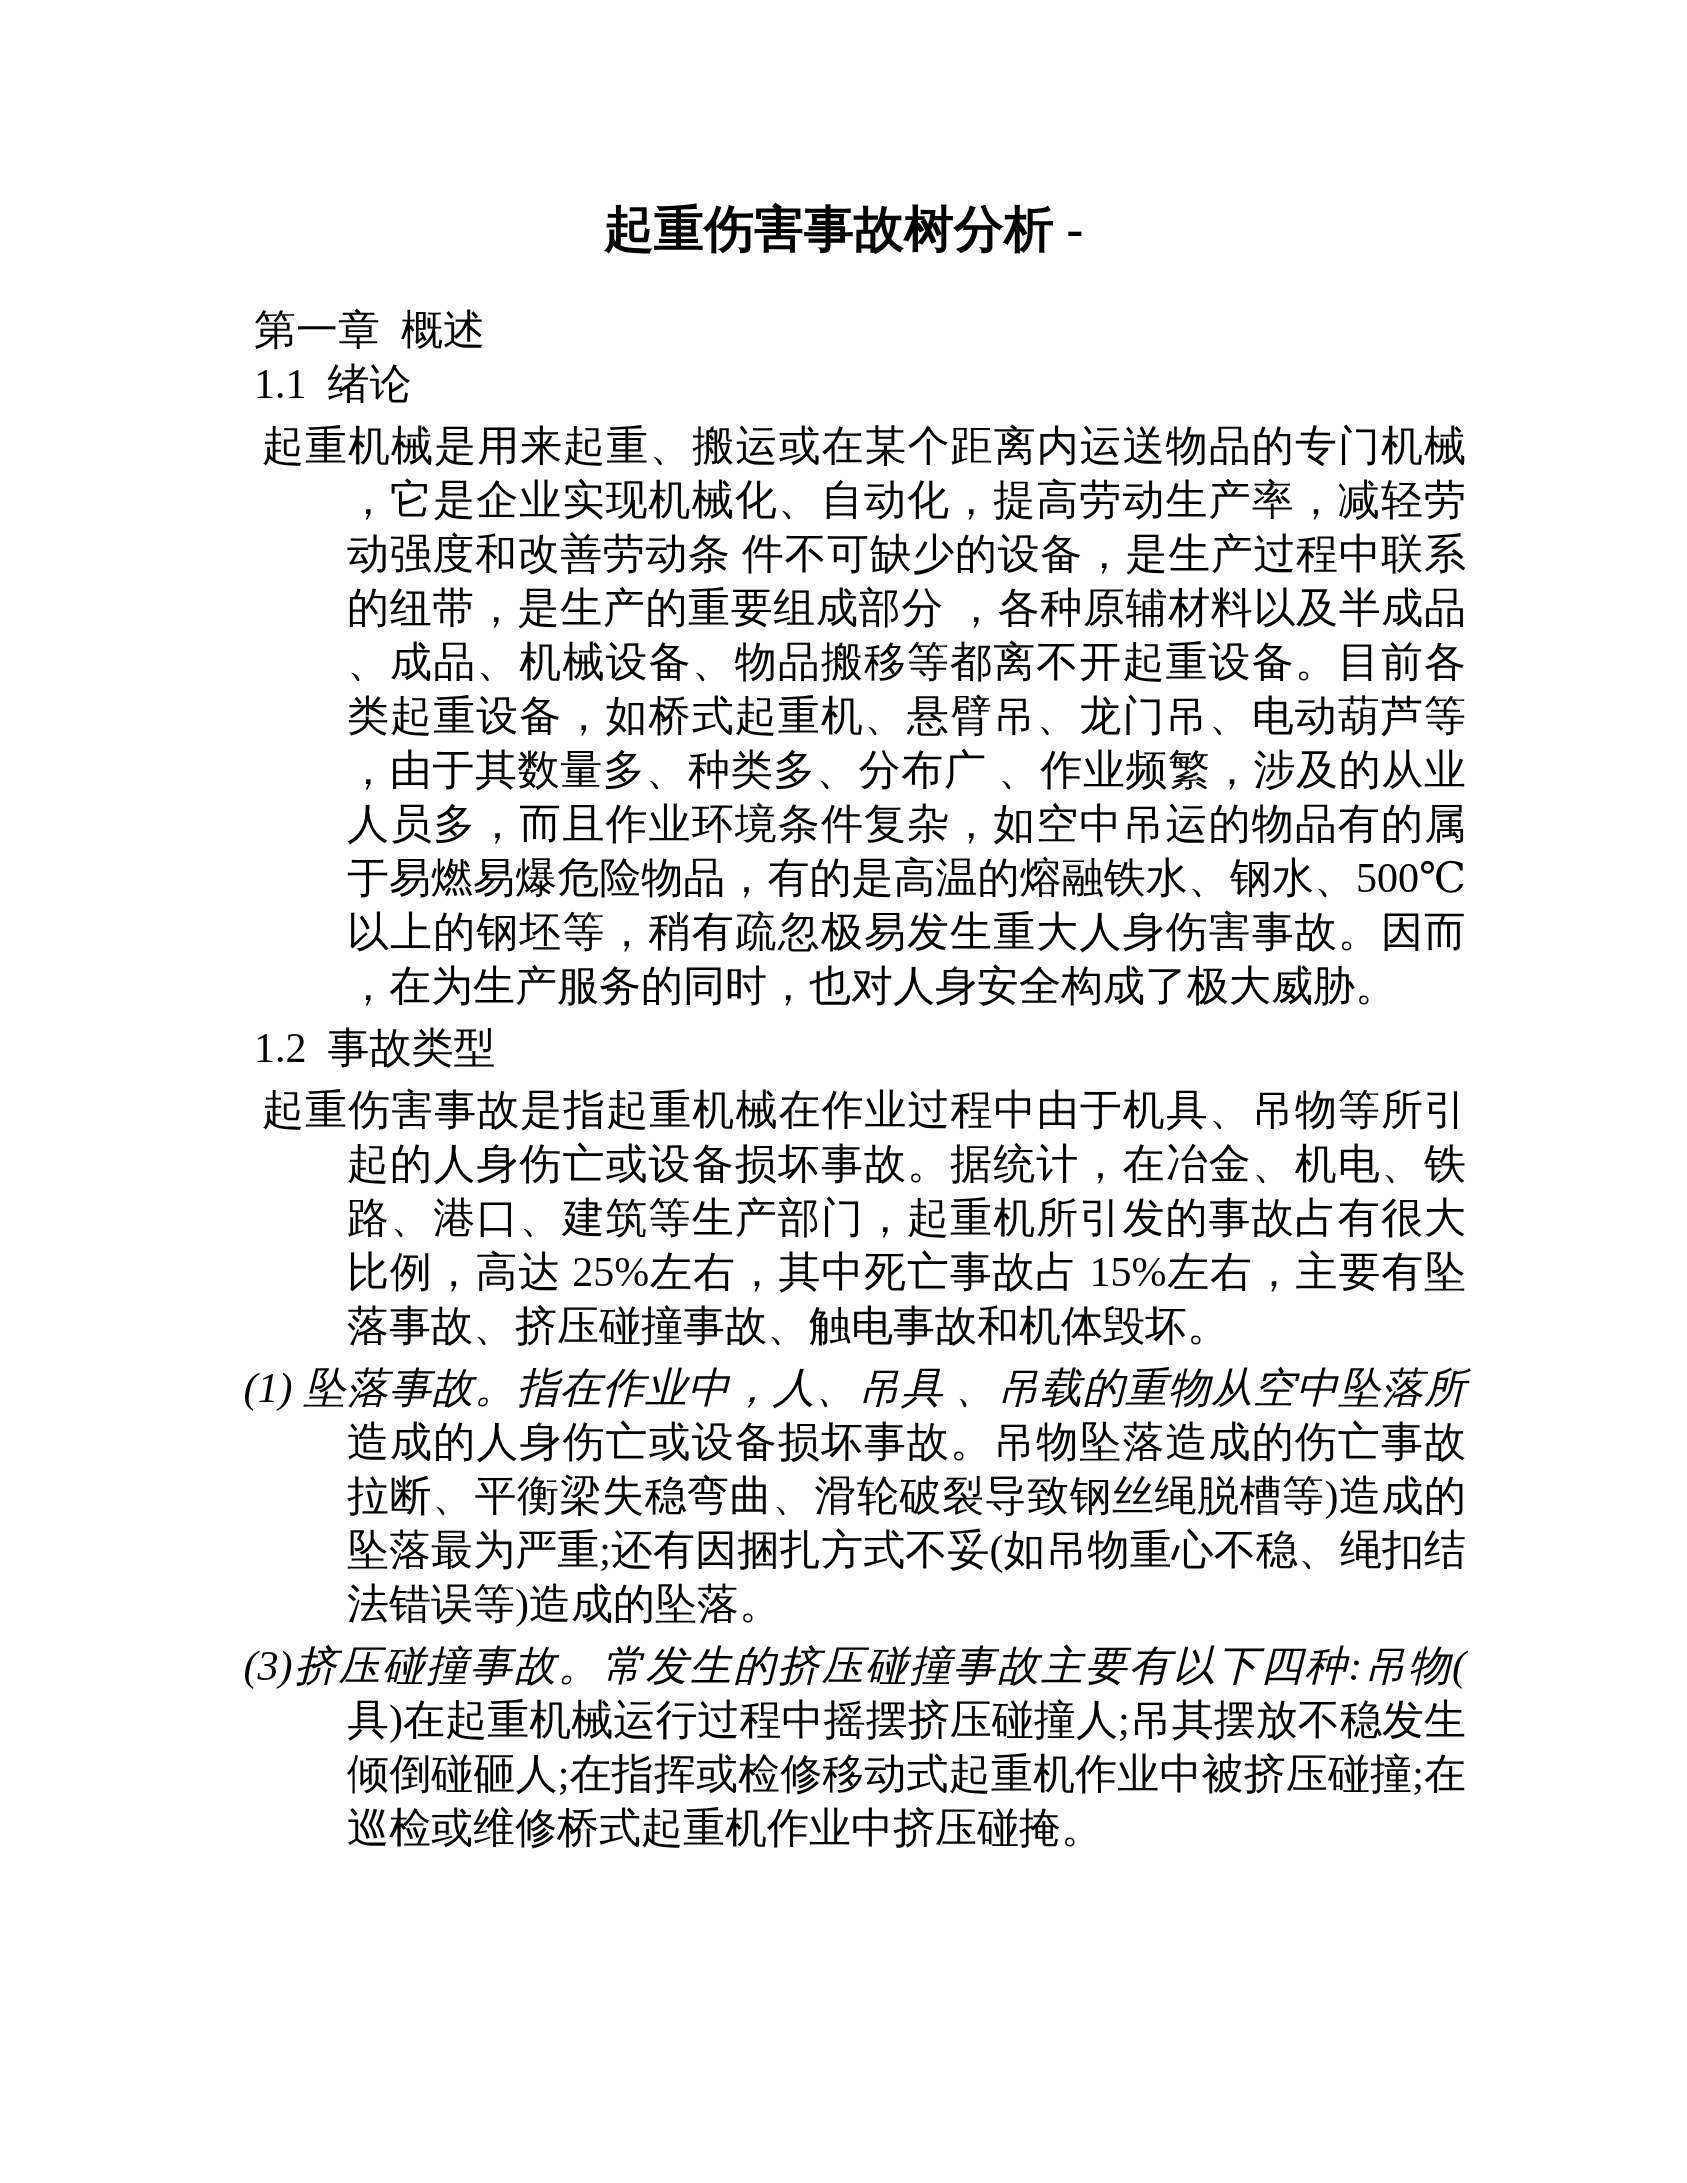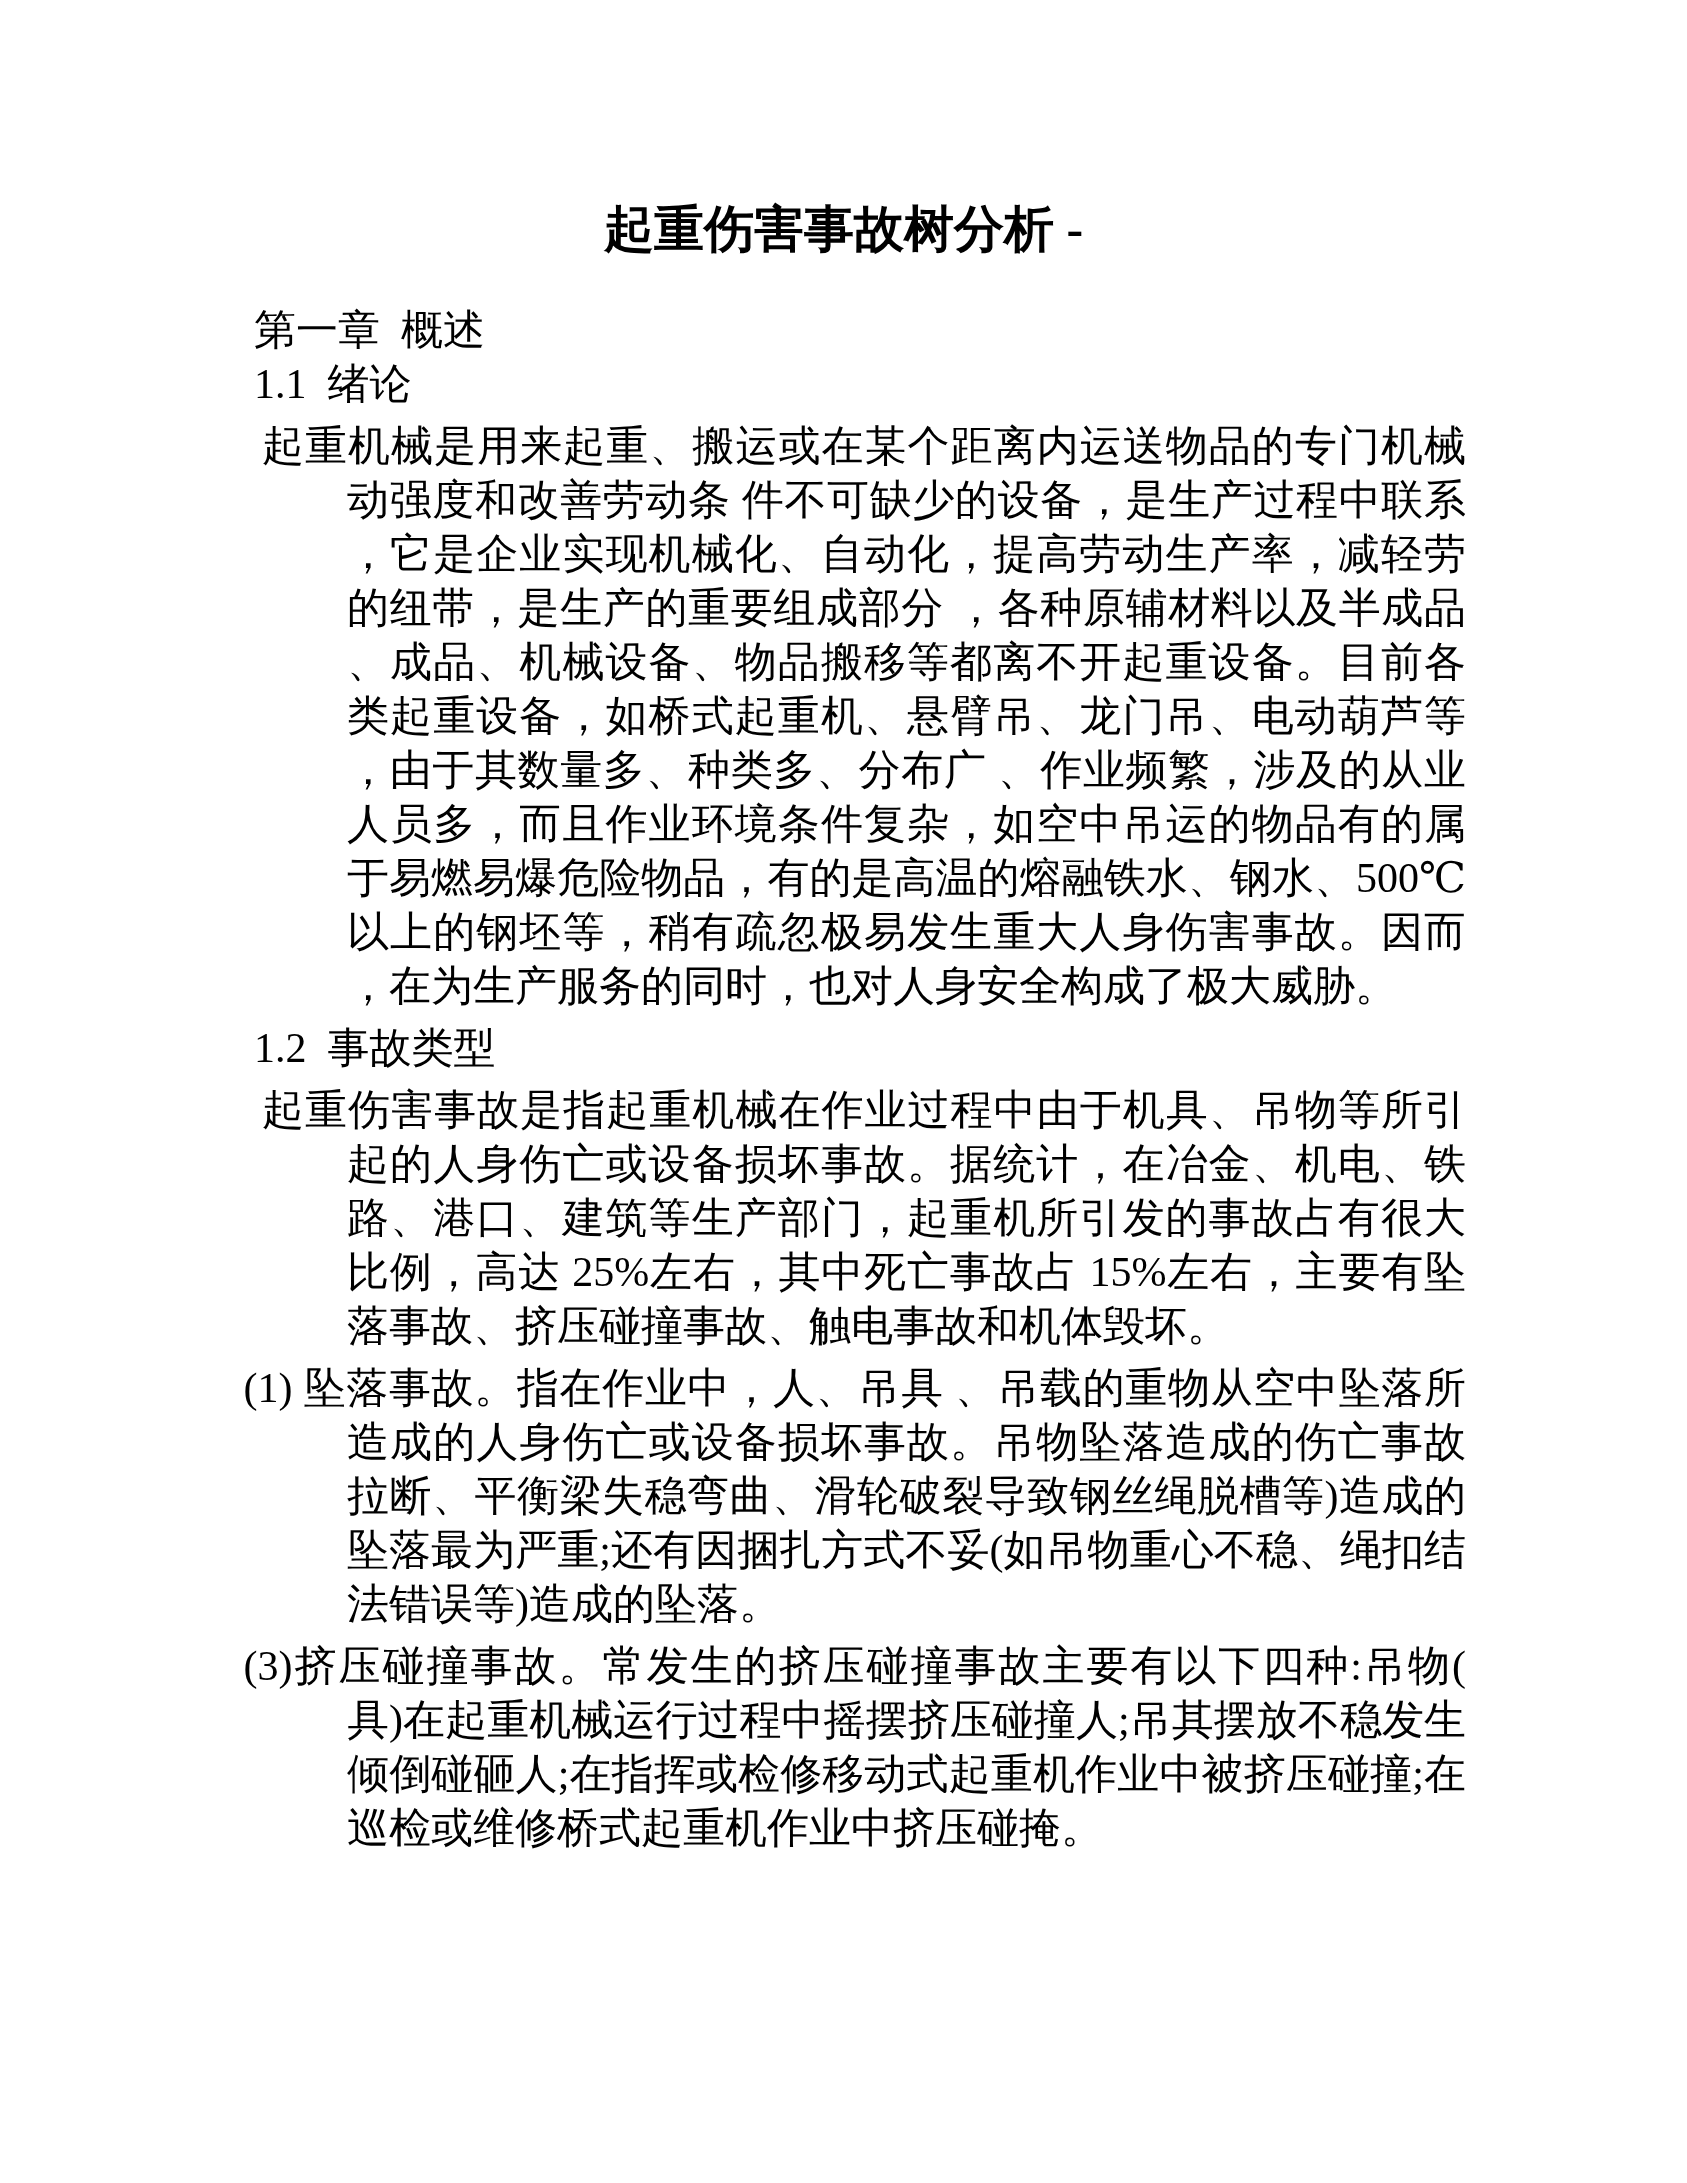--- a/index.html
+++ b/index.html
@@ -45,39 +45,40 @@
     text-align: justify;
     text-align-last: justify;
   }
   
   .cont {
     margin-left: 85px;
   }
   
   .hang {
     margin-left: -18.5px;
+    font-style: italic;
   }
   .para { margin: 8px; }
 </style>
 </head>
 <body>
 
 <div class="page">
 
   <h1 class="doc-title">起重伤害事故树分析 -</h1>
 
   <div class="content">
 
     <div class="line">第一章  概述</div>
     <div class="line">1.1  绪论</div>
 
     <div class="para">
       <div class="line jf">起重机械是用来起重、搬运或在某个距离内运送物品的专门机械</div>
+      <div class="line jf cont">，它是企业实现机械化、自动化，提高劳动生产率，减轻劳</div>
       <div class="line jf cont">动强度和改善劳动条 件不可缺少的设备，是生产过程中联系</div>
-      <div class="line jf cont">，它是企业实现机械化、自动化，提高劳动生产率，减轻劳</div>
       <div class="line jf cont">的纽带，是生产的重要组成部分 ，各种原辅材料以及半成品</div>
       <div class="line jf cont">、成品、机械设备、物品搬移等都离不开起重设备。目前各</div>
       <div class="line jf cont">类起重设备，如桥式起重机、悬臂吊、龙门吊、电动葫芦等</div>
       <div class="line jf cont">，由于其数量多、种类多、分布广 、作业频繁，涉及的从业</div>
       <div class="line jf cont">人员多，而且作业环境条件复杂，如空中吊运的物品有的属</div>
       <div class="line jf cont">于易燃易爆危险物品，有的是高温的熔融铁水、钢水、500℃</div>
       <div class="line jf cont">以上的钢坯等，稍有疏忽极易发生重大人身伤害事故。因而</div>
       <div class="line cont">，在为生产服务的同时，也对人身安全构成了极大威胁。</div>
     </div>
 

